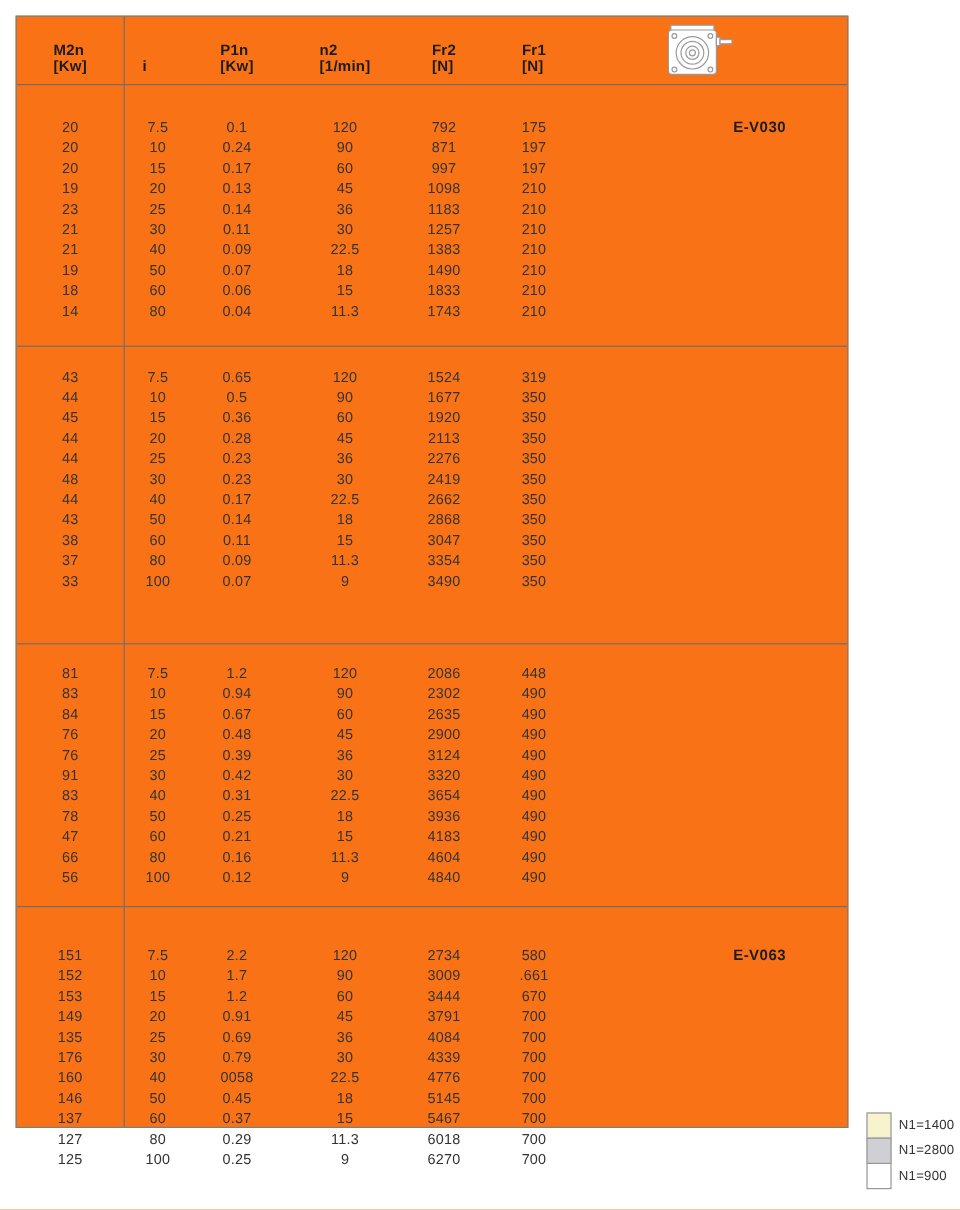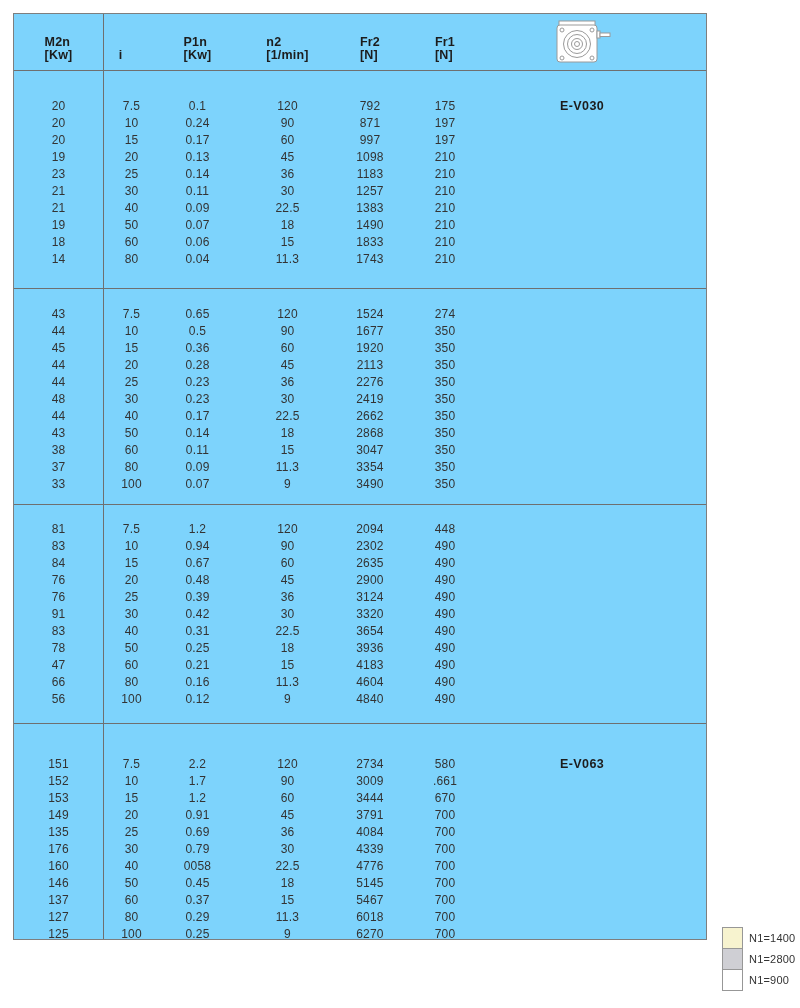--- a/index.html
+++ b/index.html
@@ -2,21 +2,21 @@
 <html><head>
 <meta charset="utf-8">
 <style>
   html,body{margin:0;padding:0;}
   body{
     width:800px;height:1008px;position:relative;background:#ffffff;
     font-family:"Liberation Sans",sans-serif;color:#2f2f2f;overflow:hidden;
   }
   .spec-table{
     position:absolute;left:13px;top:13px;width:694px;height:927px;
-    border:1px solid #7e7e7e;box-sizing:border-box;background:#7dd3fc;
+    border:1px solid #7e7e7e;box-sizing:border-box;background:#f97316;
   }
   .vdivider{
     position:absolute;left:89px;top:0;bottom:0;width:1px;background:#6f6f6f;
   }
   .grid-row{
     display:grid;
     grid-template-columns:89px 57px 75px 105px 60px 90px 216px;
   }
   
   .thead{
@@ -32,29 +32,29 @@
   }
   .hcell-i .hblock{transform:translateX(-11px);}
   .hcell-icon{position:relative;padding:0;}
   .gear-icon{
     position:absolute;left:64px;top:50%;transform:translateY(-50%);
   }
   
   .section{box-sizing:border-box;position:relative;}
   .sec-0{height:217px;padding-top:27px;}
   .sec-1{height:216px;border-top:1px solid #6f6f6f;padding-top:17px;}
-  .sec-2{height:219px;border-top:1px solid #6f6f6f;padding-top:16px;}
+  .sec-2{height:219px;border-top:1px solid #6f6f6f;padding-top:16px;margin-top:32px;}
   .sec-3{height:216px;border-top:1px solid #6f6f6f;padding-top:32px;}
   .data-row{height:17px;line-height:17px;}
   .data-row .cell{
     text-align:center;font-size:12px;color:#333;letter-spacing:0.2px;
     white-space:nowrap;
   }
   .data-row .model-cell{
-    text-align:left;padding-left:70px;font-weight:bold;font-size:12.5px;
+    text-align:center;padding-left:70px;font-weight:bold;font-size:12.5px;
     color:#1c1c1c;letter-spacing:0.4px;
   }
   
   .legend{position:absolute;left:722px;top:927px;}
   .legend-item{display:flex;align-items:center;height:22px;margin-top:-1px;}
   .legend-item:first-child{margin-top:0;}
   .legend-swatch{
     width:21px;height:22px;box-sizing:border-box;border:1px solid #979797;
     flex:0 0 auto;
   }
@@ -215,21 +215,21 @@
     <div class="model-cell"></div>
   </div>
       </div>
       <div class="section sec-1">
         <div class="grid-row data-row">
     <div class="cell">43</div>
     <div class="cell">7.5</div>
     <div class="cell">0.65</div>
     <div class="cell">120</div>
     <div class="cell">1524</div>
-    <div class="cell">274</div>
+    <div class="cell">319</div>
   </div>
         <div class="grid-row data-row">
     <div class="cell">44</div>
     <div class="cell">10</div>
     <div class="cell">0.5</div>
     <div class="cell">90</div>
     <div class="cell">1677</div>
     <div class="cell">350</div>
     <div class="model-cell"></div>
   </div>
@@ -314,21 +314,21 @@
     <div class="cell">350</div>
     <div class="model-cell"></div>
   </div>
       </div>
       <div class="section sec-2">
         <div class="grid-row data-row">
     <div class="cell">81</div>
     <div class="cell">7.5</div>
     <div class="cell">1.2</div>
     <div class="cell">120</div>
-    <div class="cell">2094</div>
+    <div class="cell">2086</div>
     <div class="cell">448</div>
   </div>
         <div class="grid-row data-row">
     <div class="cell">83</div>
     <div class="cell">10</div>
     <div class="cell">0.94</div>
     <div class="cell">90</div>
     <div class="cell">2302</div>
     <div class="cell">490</div>
     <div class="model-cell"></div>

